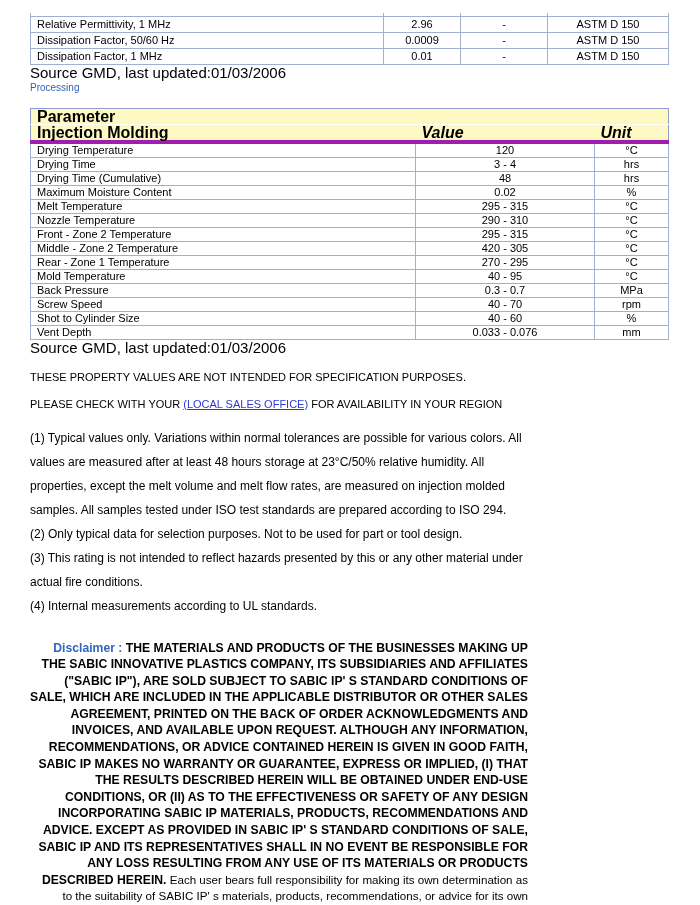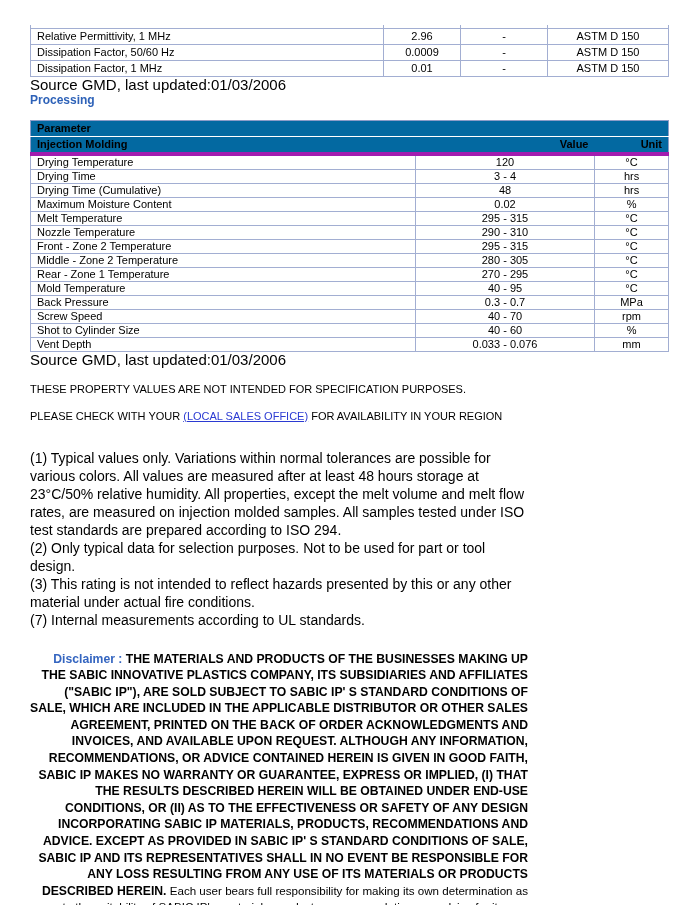--- a/index.html
+++ b/index.html
@@ -2,62 +2,62 @@
 <html><head>
 <meta charset="utf-8">
 <style>
   * { box-sizing: border-box; }
   html, body { margin: 0; padding: 0; background: #ffffff; }
   body {
     width: 700px; height: 905px; overflow: hidden;
     font-family: "Liberation Sans", sans-serif;
     color: #000;
   }
-  .page { padding: 25px 32px 0 30px; width: 560px; height: 905px; }
+  .page { padding: 13px 32px 0 30px; width: 560px; height: 905px; }
 
   
   .tbl {
     border-collapse: collapse; width: 638px; table-layout: fixed;
     font-size: 11px; border: 1px solid #8d9dc8;
   }
   .tbl td {
     border: 1px solid #a2aed2; padding: 1px 6px; line-height: 13px;
     text-align: center; overflow: hidden; white-space: nowrap;
   }
   .tbl td:first-child { text-align: left; }
 
   .props { border-top: 0; }
   .props td { height: 16px; }
   .props .stub td { height: 3px; padding: 0; border-top: 0; }
 
   .proc td { height: 14px; line-height: 13px; padding: 0 6px; }
   .proc thead th {
-    background: #0369a1; border: 0; border-bottom: 1px solid #ffffff;
-    font-size: 11px; font-weight: bold; text-align: left;
+    background: #fef9c3; border: 0; border-bottom: 1px solid #ffffff;
+    font-size: 16px; font-weight: bold; text-align: left;
     padding: 1px 6px; height: 15px; line-height: 13px;
   }
   .proc thead tr.hdr2 th { border-bottom: 4px solid #a21caf; }
-  .proc thead th.c { text-align: right; }
+  .proc thead th.c { text-align: left; font-style: italic; }
 
   .source {
     width: 638px; text-align: left; font-size: 15px;
     line-height: 13px; margin: 1px 0 0 0;
   }
 
   .heading {
-    color: #2e62b8; font-size: 12px; font-weight: bold;
+    color: #2e62b8; font-size: 10px; font-weight: normal;
     margin: 2px 0 0 0; line-height: 14px;
   }
   .proc { margin-top: 13px; }
 
   .caps { font-size: 11px; line-height: 14px; margin: 16px 0 0 0; }
   .caps + .caps { margin-top: 13px; }
   .link { color: #2b3ad2; cursor: pointer; }
 
-  .footnotes { margin-top: 26px; font-size: 14px; line-height: 18px; }
+  .footnotes { margin-top: 15px; font-size: 12px; line-height: 24px; }
 
   .disclaimer { margin: 22px 0 0 0; font-size: 11.6px; line-height: 16.6px; text-align: right; }
   .dlabel { color: #3465c0; font-size: 12.2px; font-weight: bold; }
   .dbold  { font-size: 12.2px; font-weight: bold; }
 </style>
 </head>
 <body>
 
 <div class="page">
 
@@ -148,21 +148,21 @@
           <td>290 - 310</td>
           <td>°C</td>
         </tr>
         <tr>
           <td>Front - Zone 2 Temperature</td>
           <td>295 - 315</td>
           <td>°C</td>
         </tr>
         <tr>
           <td>Middle - Zone 2 Temperature</td>
-          <td>280 - 305</td>
+          <td>420 - 305</td>
           <td>°C</td>
         </tr>
         <tr>
           <td>Rear - Zone 1 Temperature</td>
           <td>270 - 295</td>
           <td>°C</td>
         </tr>
         <tr>
           <td>Mold Temperature</td>
           <td>40 - 95</td>
@@ -193,18 +193,18 @@
   <div class="source">Source GMD, last updated:01/03/2006</div>
 
   <p class="caps">THESE PROPERTY VALUES ARE NOT INTENDED FOR SPECIFICATION PURPOSES.</p>
 
   <p class="caps"><span>PLEASE CHECK WITH YOUR </span><a href="#" class="link">(LOCAL SALES OFFICE)</a><span> FOR AVAILABILITY IN YOUR REGION</span></p>
 
   <div class="footnotes">
     <div>(1) Typical values only. Variations within normal tolerances are possible for various colors. All values are measured after at least 48 hours storage at 23°C/50% relative humidity. All properties, except the melt volume and melt flow rates, are measured on injection molded samples. All samples tested under ISO test standards are prepared according to ISO 294.</div>
     <div>(2) Only typical data for selection purposes. Not to be used for part or tool design.</div>
     <div>(3) This rating is not intended to reflect hazards presented by this or any other material under actual fire conditions.</div>
-    <div>(7) Internal measurements according to UL standards.</div>
+    <div>(4) Internal measurements according to UL standards.</div>
   </div>
 
   <p class="disclaimer"><span class="dlabel">Disclaimer : </span><span class="dbold">THE MATERIALS AND PRODUCTS OF THE BUSINESSES MAKING UP THE SABIC INNOVATIVE PLASTICS COMPANY, ITS SUBSIDIARIES AND AFFILIATES ("SABIC IP"), ARE SOLD SUBJECT TO SABIC IP' S STANDARD CONDITIONS OF SALE, WHICH ARE INCLUDED IN THE APPLICABLE DISTRIBUTOR OR OTHER SALES AGREEMENT, PRINTED ON THE BACK OF ORDER ACKNOWLEDGMENTS AND INVOICES, AND AVAILABLE UPON REQUEST. ALTHOUGH ANY INFORMATION, RECOMMENDATIONS, OR ADVICE CONTAINED HEREIN IS GIVEN IN GOOD FAITH, SABIC IP MAKES NO WARRANTY OR GUARANTEE, EXPRESS OR IMPLIED, (I) THAT THE RESULTS DESCRIBED HEREIN WILL BE OBTAINED UNDER END-USE CONDITIONS, OR (II) AS TO THE EFFECTIVENESS OR SAFETY OF ANY DESIGN INCORPORATING SABIC IP MATERIALS, PRODUCTS, RECOMMENDATIONS AND ADVICE. EXCEPT AS PROVIDED IN SABIC IP' S STANDARD CONDITIONS OF SALE, SABIC IP AND ITS REPRESENTATIVES SHALL IN NO EVENT BE RESPONSIBLE FOR ANY LOSS RESULTING FROM ANY USE OF ITS MATERIALS OR PRODUCTS DESCRIBED HEREIN.</span><span> Each user bears full responsibility for making its own determination as to the suitability of SABIC IP' s materials, products, recommendations, or advice for its own particular use. Each user must identify and perform all tests and analyses necessary to assure that its finished parts incorporating SABIC IP materials or products will be safe and suitable for use under end-use conditions. Nothing in this or any other document, nor any oral recommendation or advice, shall be deemed to alter, vary, supersede, or waive any provision of SABIC IP' s Standard Conditions of Sale or this Disclaimer, unless any such modification is specifically agreed to in a writing signed by SABIC IP. No statement contained herein concerning a possible or suggested use of any material, product or design is intended, or should be construed, to grant any license under any patent or other intellectual property right of SABIC Innovative Plastics Company or any of its subsidiaries or affiliates covering such use or design, or as a recommendation for the use of such material, product or design in the infringement of any patent or other intellectual property right</span></p>
 
 </div>
 
 </body></html>

